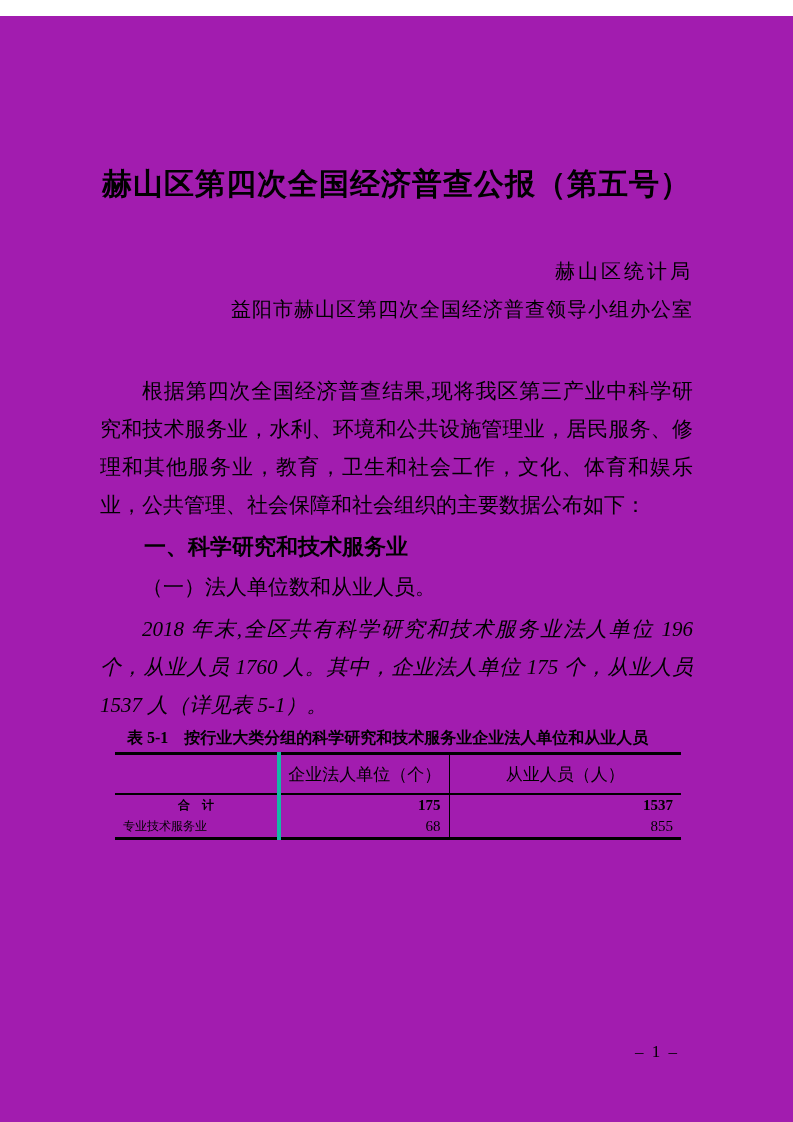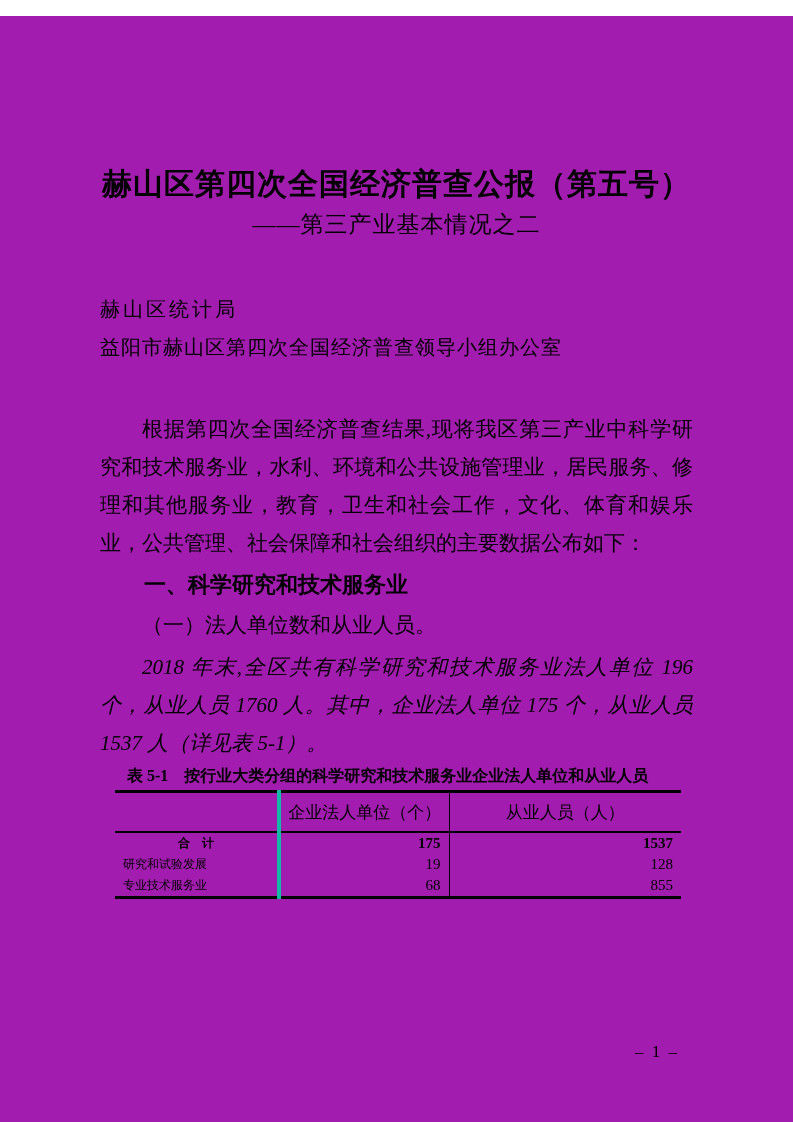--- a/index.html
+++ b/index.html
@@ -25,21 +25,21 @@
     white-space: nowrap;
   }
   .doc-subtitle {
     margin: 8px 0 0 0;
     font-size: 23px;
     line-height: 30px;
     font-weight: normal;
     text-align: center;
     letter-spacing: 1px;
   }
-  .issuer-block { margin-top: 50px; text-align: left; }
+  .issuer-block { margin-top: 50px; text-align: right; }
   .issuer-line {
     font-size: 20px;
     line-height: 38px;
     letter-spacing: 3px;
     white-space: nowrap;
   }
   .issuer-line.long { letter-spacing: 1px; }
   .para {
     margin: 0;
     font-size: 21px;
@@ -119,21 +119,20 @@
     letter-spacing: 2px;
     white-space: nowrap;
   }
 </style>
 </head>
 <body>
 
 <div class="page">
 
   <h1 class="doc-title">赫山区第四次全国经济普查公报（第五号）</h1>
-  <h2 class="doc-subtitle">——第三产业基本情况之二</h2>
 
   <div class="issuer-block">
     <div class="issuer-line">赫山区统计局</div>
     <div class="issuer-line long">益阳市赫山区第四次全国经济普查领导小组办公室</div>
   </div>
 
   <p class="para intro">根据第四次全国经济普查结果,现将我区第三产业中科学研究和技术服务业，水利、环境和公共设施管理业，居民服务、修理和其他服务业，教育，卫生和社会工作，文化、体育和娱乐业，公共管理、社会保障和社会组织的主要数据公布如下：</p>
 
   <h3 class="section-heading">一、科学研究和技术服务业</h3>
   <p class="sub-heading">（一）法人单位数和从业人员。</p>
@@ -155,25 +154,20 @@
         <th>从业人员（人）</th>
       </tr>
     </thead>
     <tbody>
       <tr class="total">
         <td class="label">合　计</td>
         <td class="num v">175</td>
         <td class="num">1537</td>
       </tr>
       <tr>
-        <td class="label">研究和试验发展</td>
-        <td class="num v">19</td>
-        <td class="num">128</td>
-      </tr>
-      <tr>
         <td class="label">专业技术服务业</td>
         <td class="num v">68</td>
         <td class="num">855</td>
       </tr>
     </tbody>
   </table>
 
 
   <div class="page-number">– 1 –</div>
 

